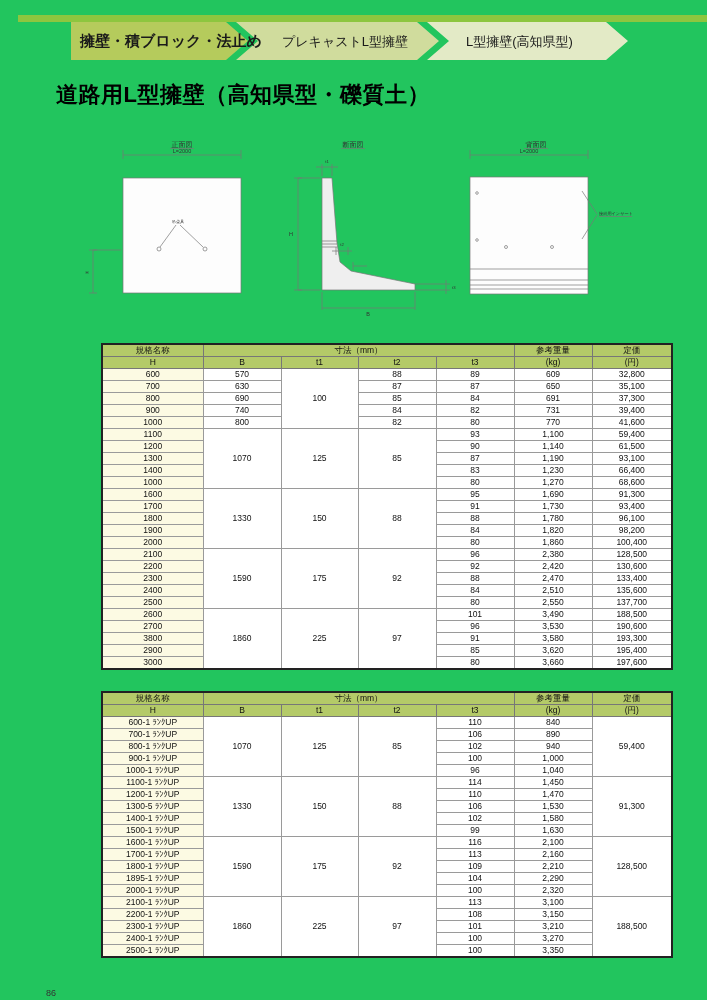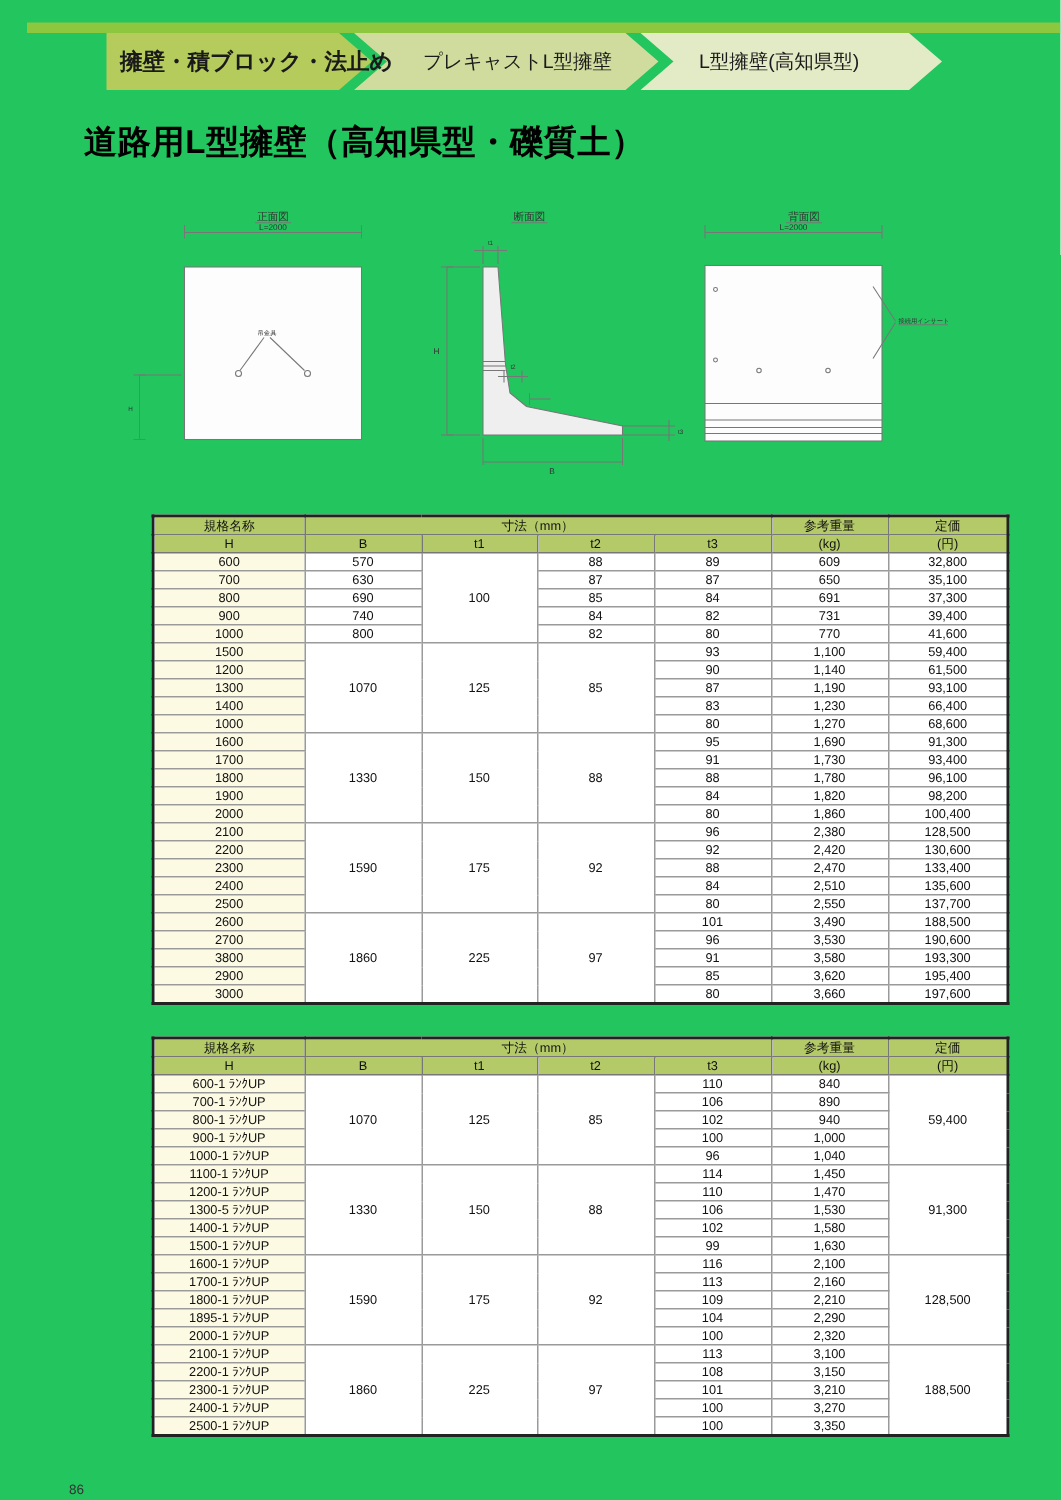--- a/index.html
+++ b/index.html
@@ -204,21 +204,21 @@
         </tr>
         <tr>
           <td class="rowlabel">1000</td>
           <td>800</td>
           <td>82</td>
           <td>80</td>
           <td>770</td>
           <td>41,600</td>
         </tr>
         <tr class="block-start">
-          <td class="rowlabel">1500</td>
+          <td class="rowlabel">1100</td>
           <td rowspan="5">1070</td>
           <td rowspan="5">125</td>
           <td rowspan="5">85</td>
           <td>93</td>
           <td>1,100</td>
           <td>59,400</td>
         </tr>
         <tr>
           <td class="rowlabel">1200</td>
           <td>90</td>

